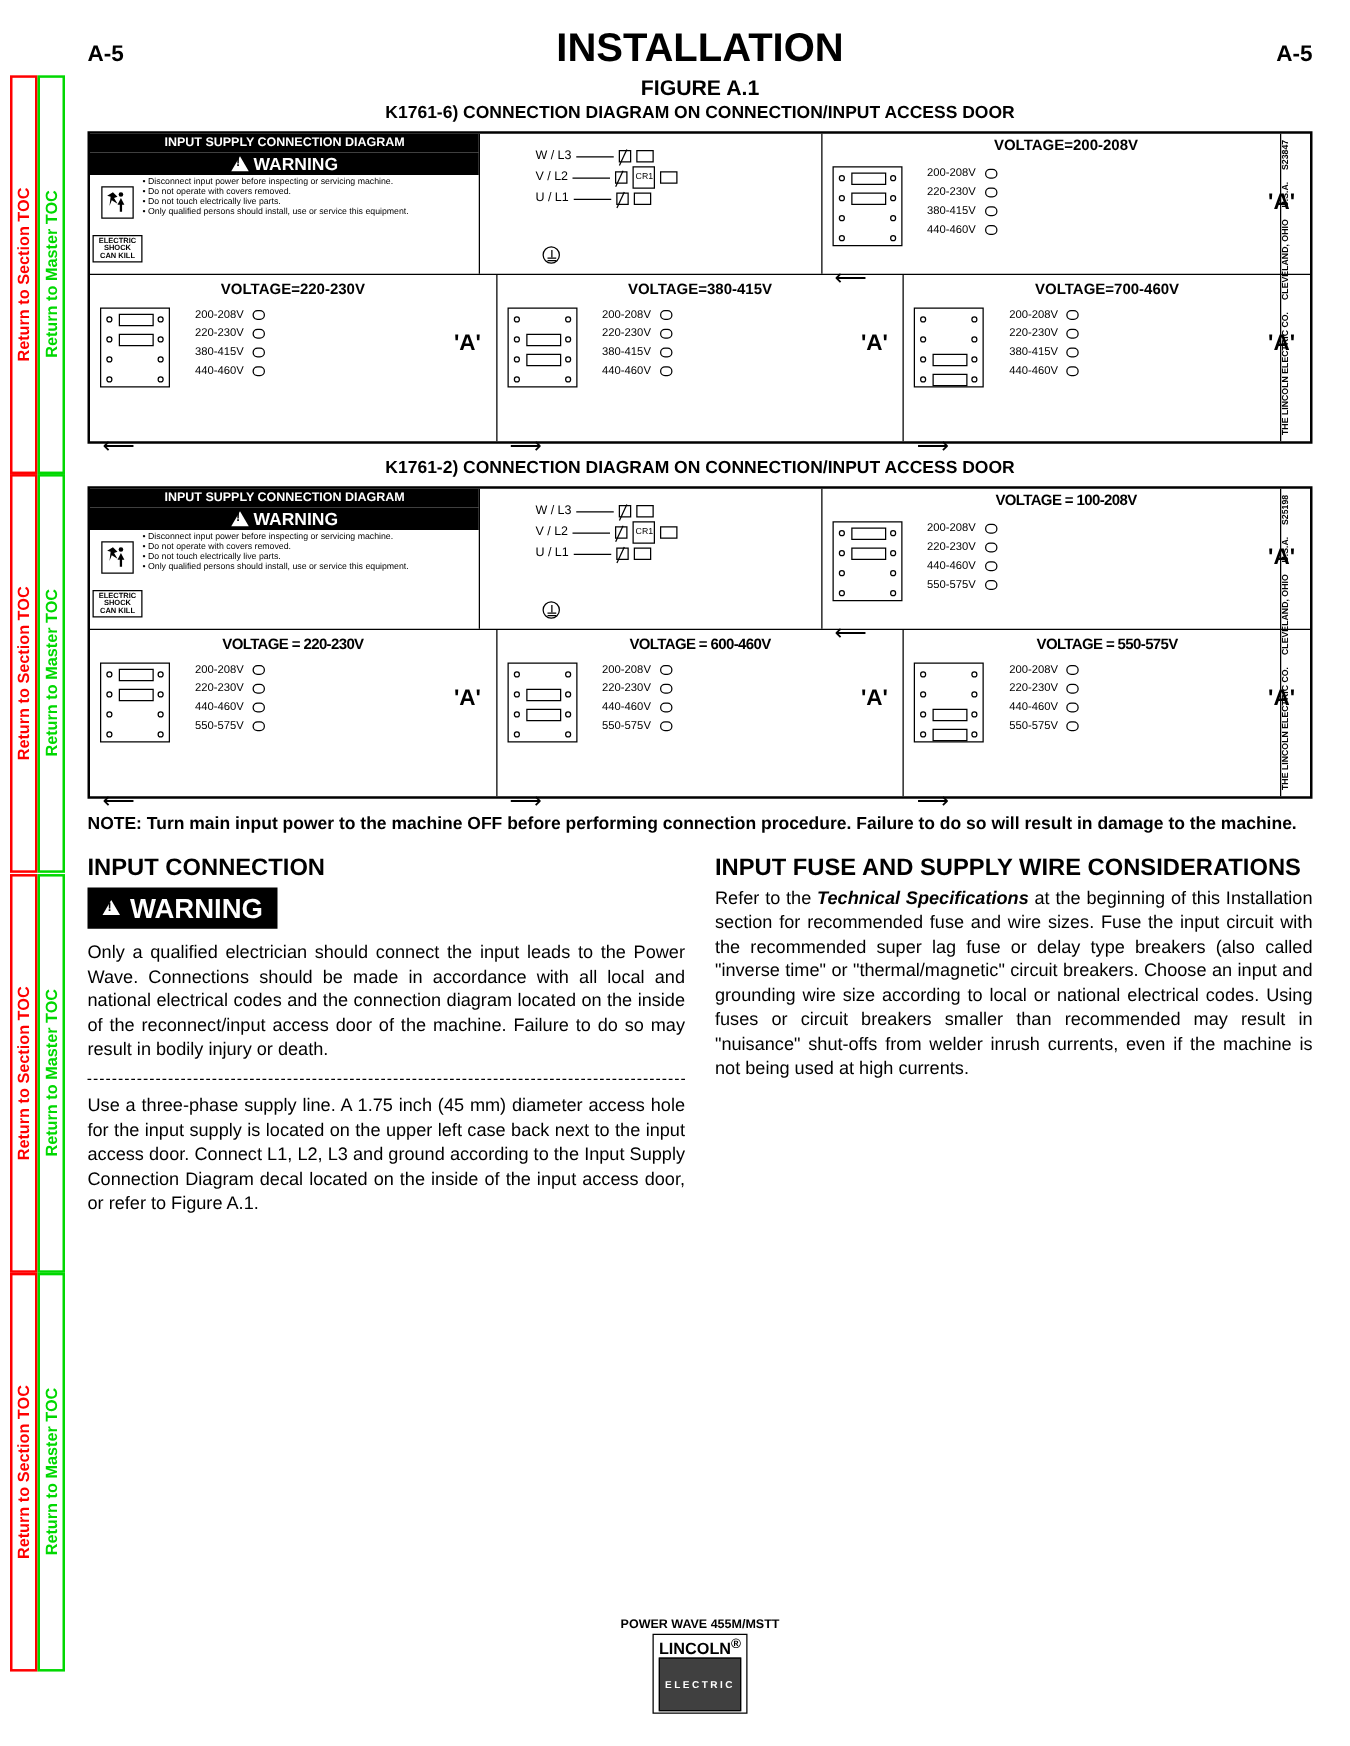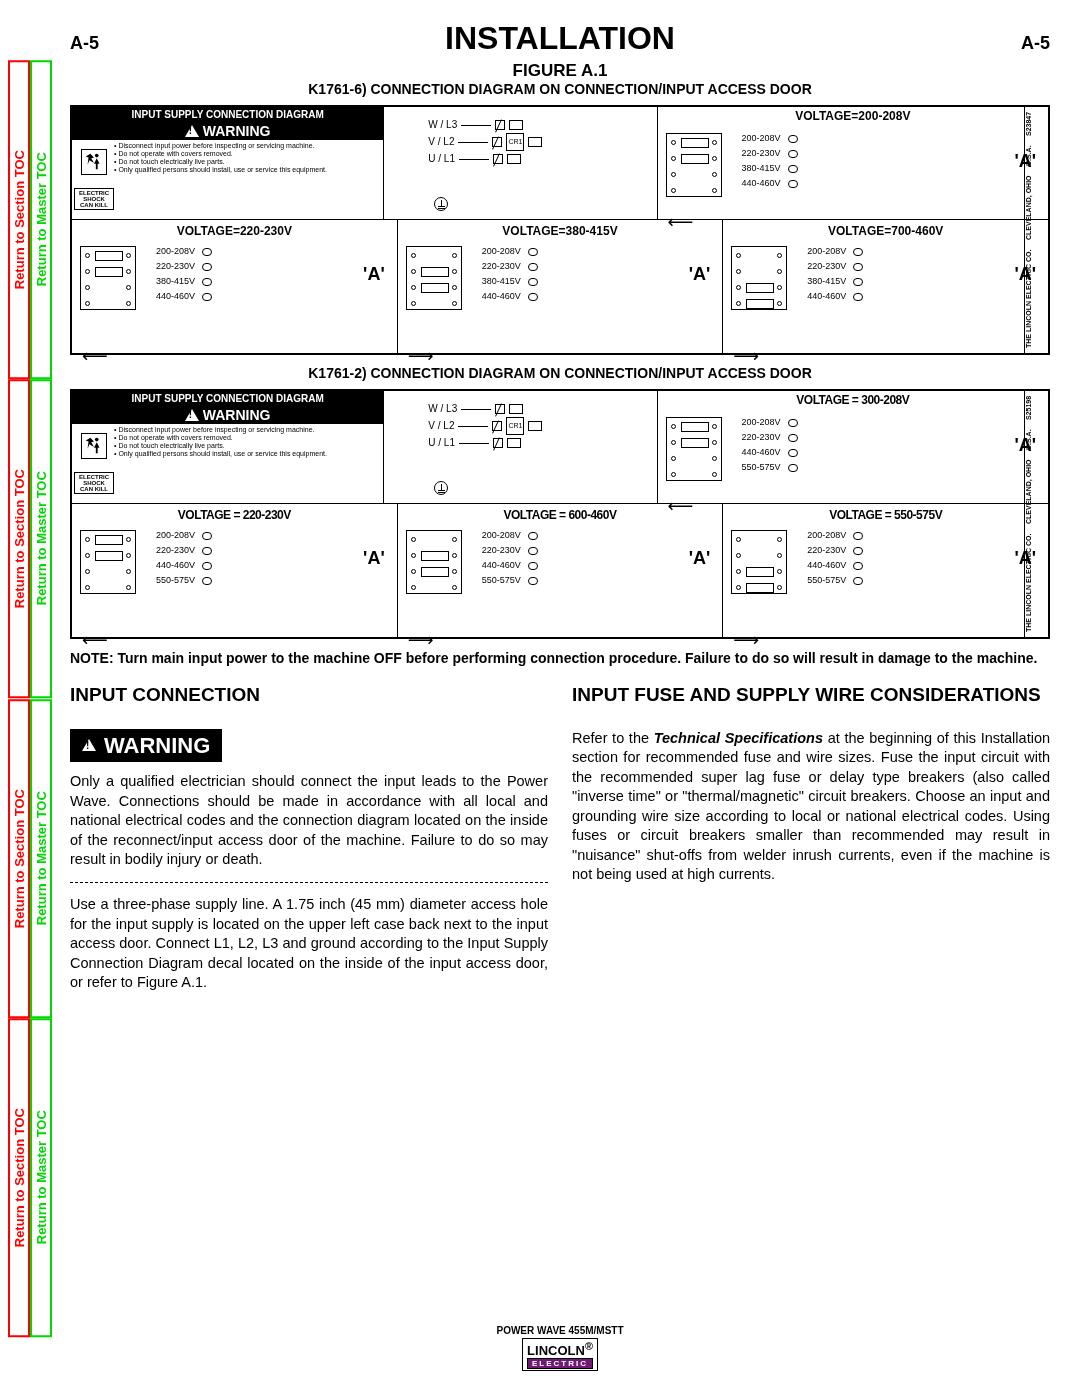--- a/index.html
+++ b/index.html
@@ -104,27 +104,27 @@
   .a-mark{position:absolute;right:12px;top:44px;font-size:18px;font-weight:bold;}
   .arrow-bot{position:absolute;bottom:-14px;left:10px;font-size:18px;}
   .diag-bottom{display:flex;height:54%;}
   .vcell{flex:1;border-right:1px solid #000;position:relative;padding-top:2px;}
   .vcell:last-child{border-right:none;}
   .side-strip{position:absolute;right:2px;top:0;bottom:0;width:22px;border-left:1px solid #000;}
   .side-strip .v{writing-mode:vertical-rl;transform:rotate(180deg);font-size:7px;text-align:center;height:100%;display:flex;align-items:center;justify-content:space-around;font-weight:bold;}
   .note{font-size:14px;font-weight:bold;margin:6px 0 14px;line-height:1.35;}
   .cols{display:flex;gap:24px;}
   .col{flex:1;font-size:14.5px;line-height:1.35;text-align:justify;}
-  .sec-h{font-weight:bold;font-size:19px;margin-bottom:21px;}
+  .sec-h{font-weight:bold;font-size:19px;margin-bottom:2px;}
   .warn-bar{background:#000;color:#fff;font-weight:bold;font-size:22px;padding:2px 12px;display:inline-flex;align-items:center;gap:8px;margin-bottom:10px;}
   .dash-sep{border:none;border-top:1px dashed #000;margin:12px 0;}
   .footer{position:absolute;bottom:6px;left:0;right:0;text-align:center;}
   .foot-model{font-weight:bold;font-size:10px;}
   .logo{margin-top:2px;display:inline-block;font-weight:bold;font-size:13px;border:1px solid #000;padding:1px 4px;position:relative;}
-  .logo-sub{font-size:8px;letter-spacing:2px;display:block;border:1px solid #000;padding:0 2px;background:#701a75;color:#fff;}
+  .logo-sub{font-size:8px;letter-spacing:2px;display:block;border:1px solid #000;padding:16px 2px;background:#404040;color:#fff;}
   .tri{display:inline-block;width:0;height:0;border-left:7px solid transparent;border-right:7px solid transparent;border-bottom:12px solid #fff;position:relative;}
   .tri::after{content:"!";position:absolute;left:-3px;top:0px;color:#000;font-size:10px;font-weight:bold;}
   .person-icon svg{width:22px;height:22px;}
 </style>
 </head>
 <body>
 
 <div class="side-tabs">
   <div class="tab-col">
     <div class="tab red">Return to Section TOC</div>
@@ -407,21 +407,21 @@
               <span class="slashcirc"></span>
               <span class="term-box"></span>
             </div>
         </div>
         <div class="ground-row">
             <span class="gnd"></span>
             <span class="slashcirc"></span>
           </div>
       </div>
       <div class="diag-right">
-        <div class="volt-title cond">VOLTAGE = 300-208V</div>
+        <div class="volt-title cond">VOLTAGE = 100-208V</div>
         <div class="switch-block">
             <span class="o"></span>
             <span class="o"></span>
             <span class="o"></span>
             <span class="o"></span>
             <span class="o"></span>
             <span class="o"></span>
             <span class="o"></span>
             <span class="o"></span>
             <span class="bar" style="top:4px;"></span>

